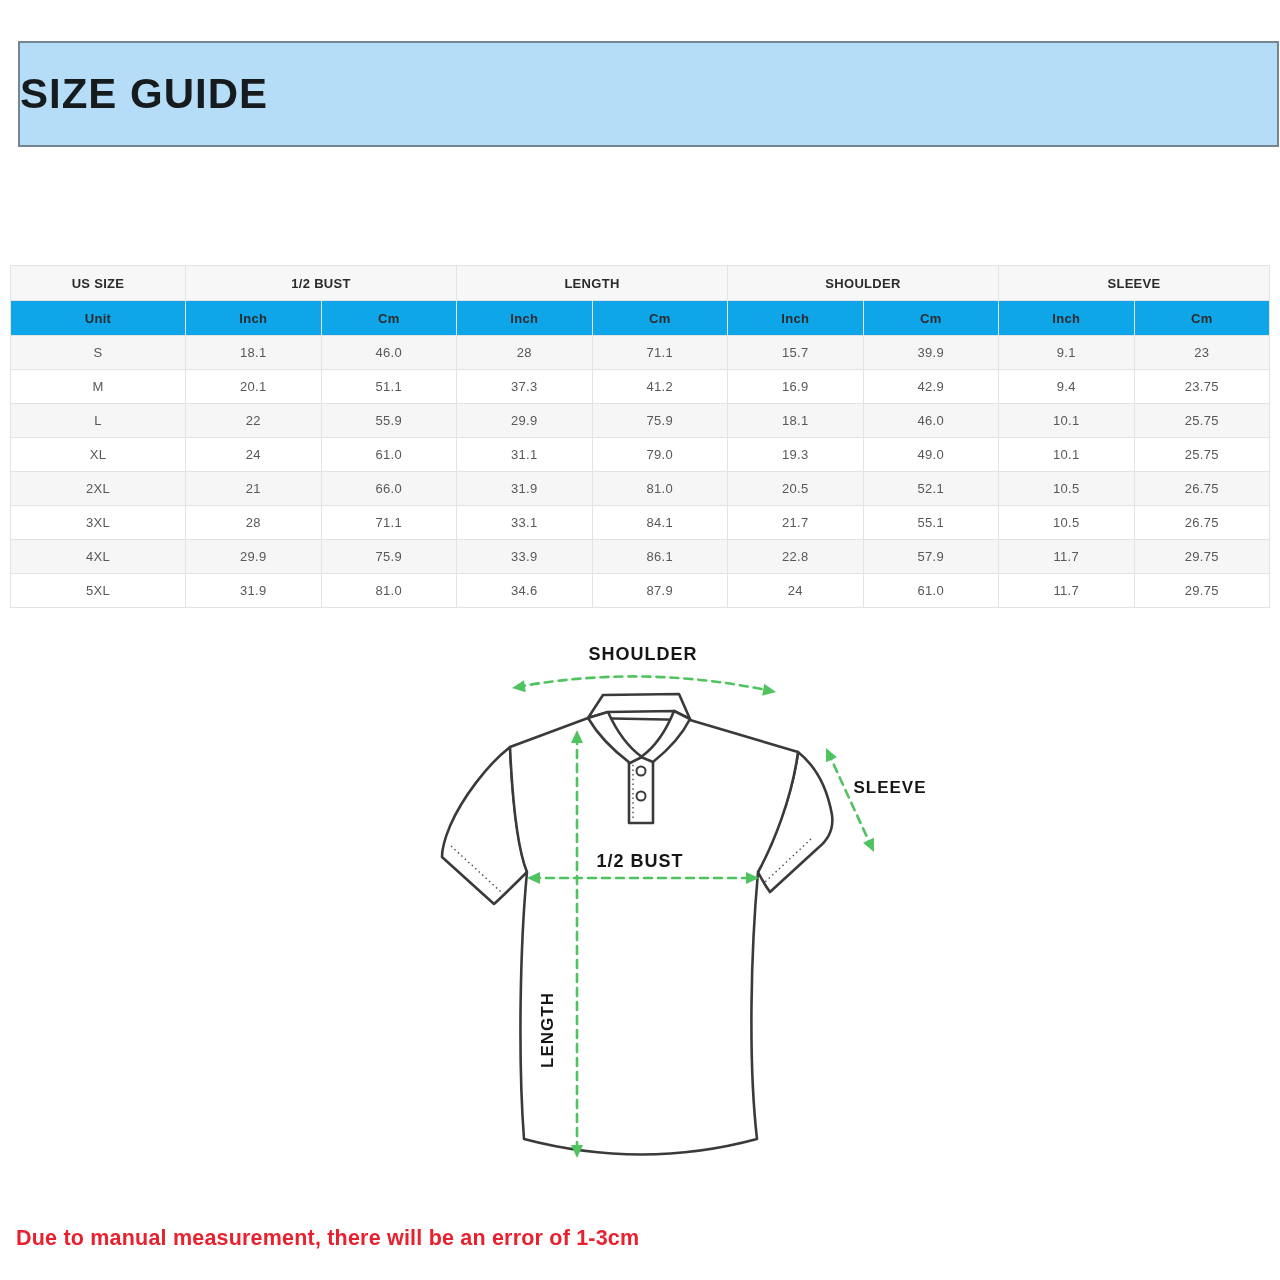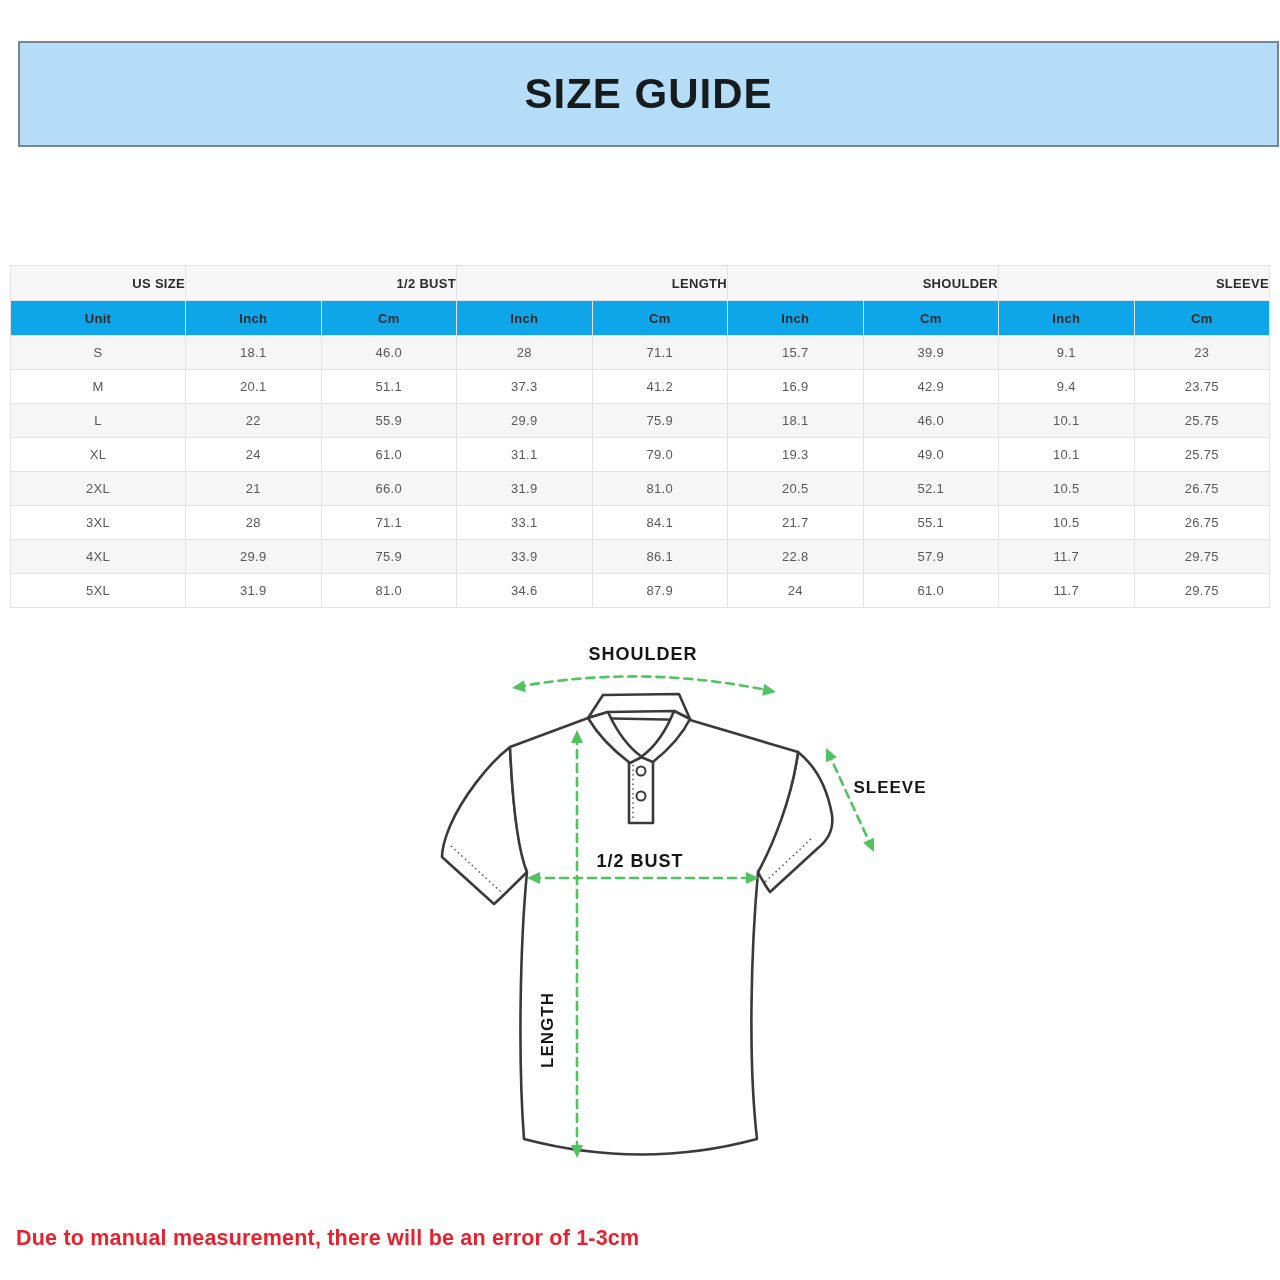--- a/index.html
+++ b/index.html
@@ -10,39 +10,39 @@
   body{
     width:1280px;height:1280px;background:#ffffff;overflow:hidden;
     font-family:"Liberation Sans","DejaVu Sans",sans-serif;position:relative;
   }
   .page{position:relative;width:1280px;height:1280px;}
 
   
   .band{
     position:absolute;left:18px;right:1px;top:41px;height:102px;
     background:var(--band-bg);border:2px solid var(--band-border);
-    display:flex;align-items:center;justify-content:center;
+    display:flex;align-items:center;
   }
   .band h1{
     margin:0;font-size:42px;font-weight:bold;color:#161b1e;letter-spacing:1px;
   }
 
   
   table.size-table{
     position:absolute;left:10px;top:265px;width:1260px;
     border-collapse:collapse;table-layout:fixed;
   }
   table.size-table th,table.size-table td{
     border:1px solid var(--tbl-border);text-align:center;vertical-align:middle;
     padding:0;
   }
   table.size-table th{
     height:34px;font-size:13px;font-weight:bold;color:#2b2b2b;letter-spacing:.3px;
   }
-  tr.group-row th{background:#f7f7f7;text-align:right;}
+  tr.group-row th{background:#f7f7f7;}
   tr.unit-row th{background:#0ea5e9;}
   table.size-table td{
     height:33px;font-size:13px;font-weight:normal;color:#585858;letter-spacing:.3px;
   }
   tbody tr:nth-child(odd){background:var(--stripe);}
   tbody tr:nth-child(even){background:#ffffff;}
 
   
   .diagram{position:absolute;left:420px;top:640px;width:540px;height:560px;}
   .shirt-line{fill:#ffffff;stroke:var(--outline);stroke-width:2.6;stroke-linejoin:round;stroke-linecap:round;}

